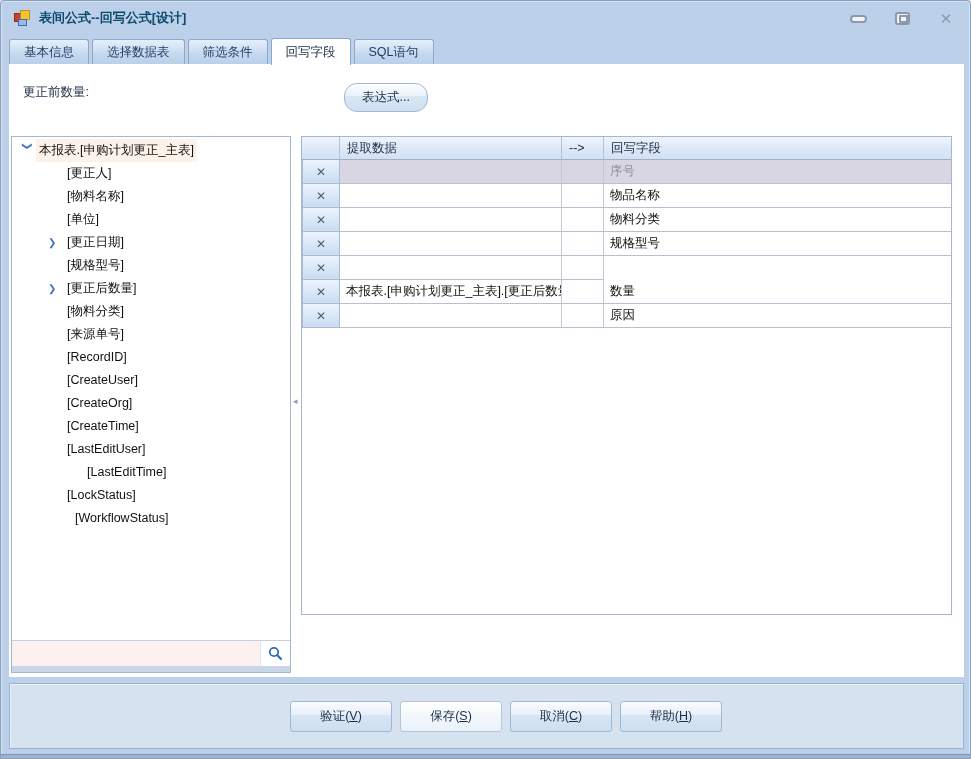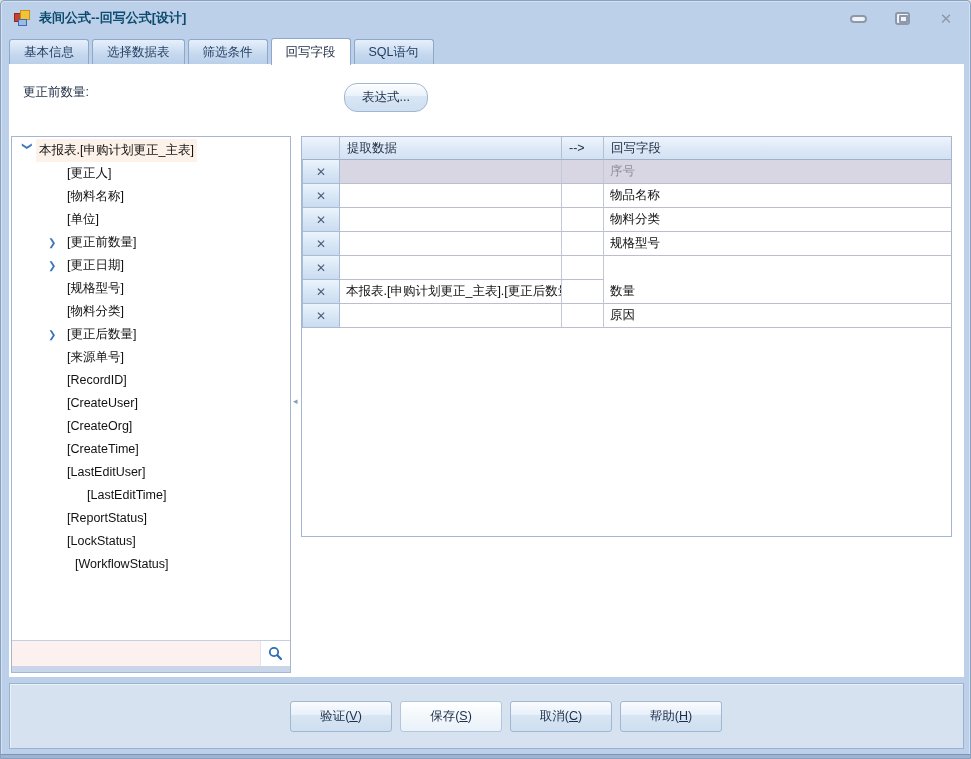--- a/index.html
+++ b/index.html
@@ -61,21 +61,21 @@
   .chev.expanded:before { content:"\276F"; }
   .tree-label { position:absolute; top:0; font-size:12.5px; color:#111; padding:0 3px; }
   .tree-row.selected .tree-label { background:#fdf2e9; }
   .search-row { position:absolute; left:0; right:0; bottom:6px; height:26px; border-top:1px solid #c3cfe2; display:flex; }
   .search-input { flex:1; border:none; outline:none; background:#fdf1ef; height:100%; padding:0 6px; font-family:inherit; font-size:12px; }
   .search-btn { width:30px; height:100%; background:#ffffff; border-left:1px solid #dfe6ef; display:flex; align-items:center; justify-content:center; cursor:default; }
   .panel-strip { position:absolute; left:0; right:0; bottom:0; height:6px; background:#c9d5e9; }
   .splitter-arrow { position:absolute; left:284px; top:332px; font-size:9px; color:#8b9bb5; z-index:4; }
   
   .grid-panel {
-    position:absolute; left:292px; top:72px; width:651px; height:401px;
+    position:absolute; left:292px; top:72px; width:651px; height:479px;
     background:#fff; border:1px solid #a4b6d0; overflow:hidden;
   }
   .grid-header { display:flex; height:23px; }
   .gh-cell {
     height:23px; line-height:22px; padding-left:7px; font-size:12.5px; color:#1c2b44;
     background:linear-gradient(#eef4fc,#dde8f6 55%,#d3e1f2);
     border-right:1px solid #b4c0d4; border-bottom:1px solid #9fb0ca;
   }
   .grid-row { display:flex; height:24px; }
   .g-cell {
@@ -159,59 +159,52 @@
             <span class="tree-label" style="left: 52px;">[更正人]</span>
           </div>
           <div class="tree-row">
             <span class="tree-label" style="left: 52px;">[物料名称]</span>
           </div>
           <div class="tree-row">
             <span class="tree-label" style="left: 52px;">[单位]</span>
           </div>
           <div class="tree-row">
             <span class="chev collapsed" style="left: 36px;"></span>
-            <span class="tree-label" style="left: 52px;">[更正前数量]</span>
-          </div>
-          <div class="tree-row">
-            <span class="chev collapsed" style="left: 36px;"></span>
             <span class="tree-label" style="left: 52px;">[更正日期]</span>
           </div>
           <div class="tree-row">
             <span class="tree-label" style="left: 52px;">[规格型号]</span>
-          </div>
-          <div class="tree-row">
-            <span class="tree-label" style="left: 52px;">[物料分类]</span>
           </div>
           <div class="tree-row">
             <span class="chev collapsed" style="left: 36px;"></span>
             <span class="tree-label" style="left: 52px;">[更正后数量]</span>
           </div>
           <div class="tree-row">
+            <span class="tree-label" style="left: 52px;">[物料分类]</span>
+          </div>
+          <div class="tree-row">
             <span class="tree-label" style="left: 52px;">[来源单号]</span>
           </div>
           <div class="tree-row">
             <span class="tree-label" style="left: 52px;">[RecordID]</span>
           </div>
           <div class="tree-row">
             <span class="tree-label" style="left: 52px;">[CreateUser]</span>
           </div>
           <div class="tree-row">
             <span class="tree-label" style="left: 52px;">[CreateOrg]</span>
           </div>
           <div class="tree-row">
             <span class="tree-label" style="left: 52px;">[CreateTime]</span>
           </div>
           <div class="tree-row">
             <span class="tree-label" style="left: 52px;">[LastEditUser]</span>
           </div>
           <div class="tree-row">
             <span class="tree-label" style="left: 52px; margin-left: 20px;">[LastEditTime]</span>
-          </div>
-          <div class="tree-row">
-            <span class="tree-label" style="left: 52px;">[ReportStatus]</span>
           </div>
           <div class="tree-row">
             <span class="tree-label" style="left: 52px;">[LockStatus]</span>
           </div>
           <div class="tree-row">
             <span class="tree-label" style="left: 60px;">[WorkflowStatus]</span>
           </div>
         </div>
       <div class="search-row">
         <input class="search-input" value="" style="">

